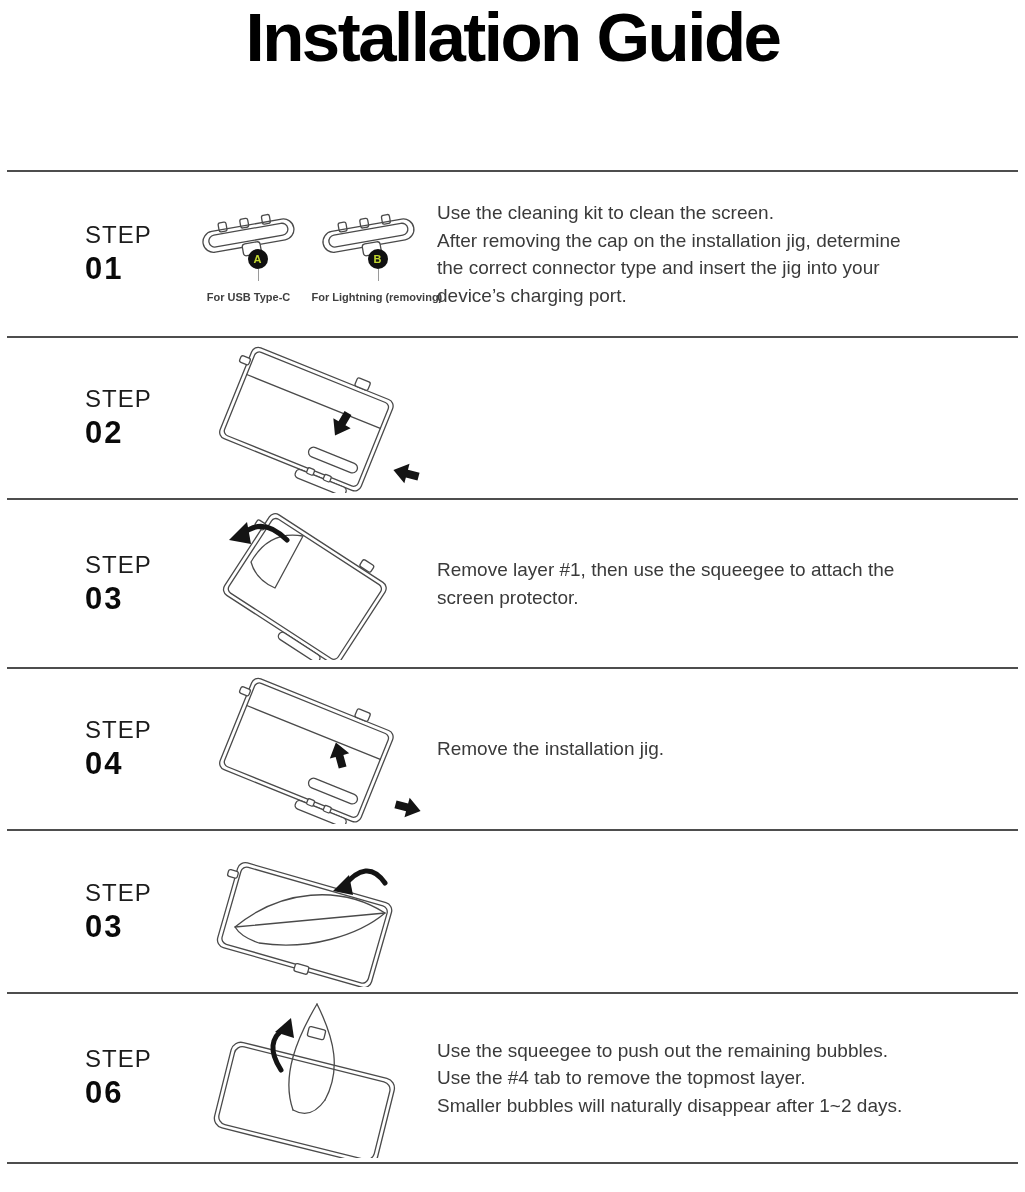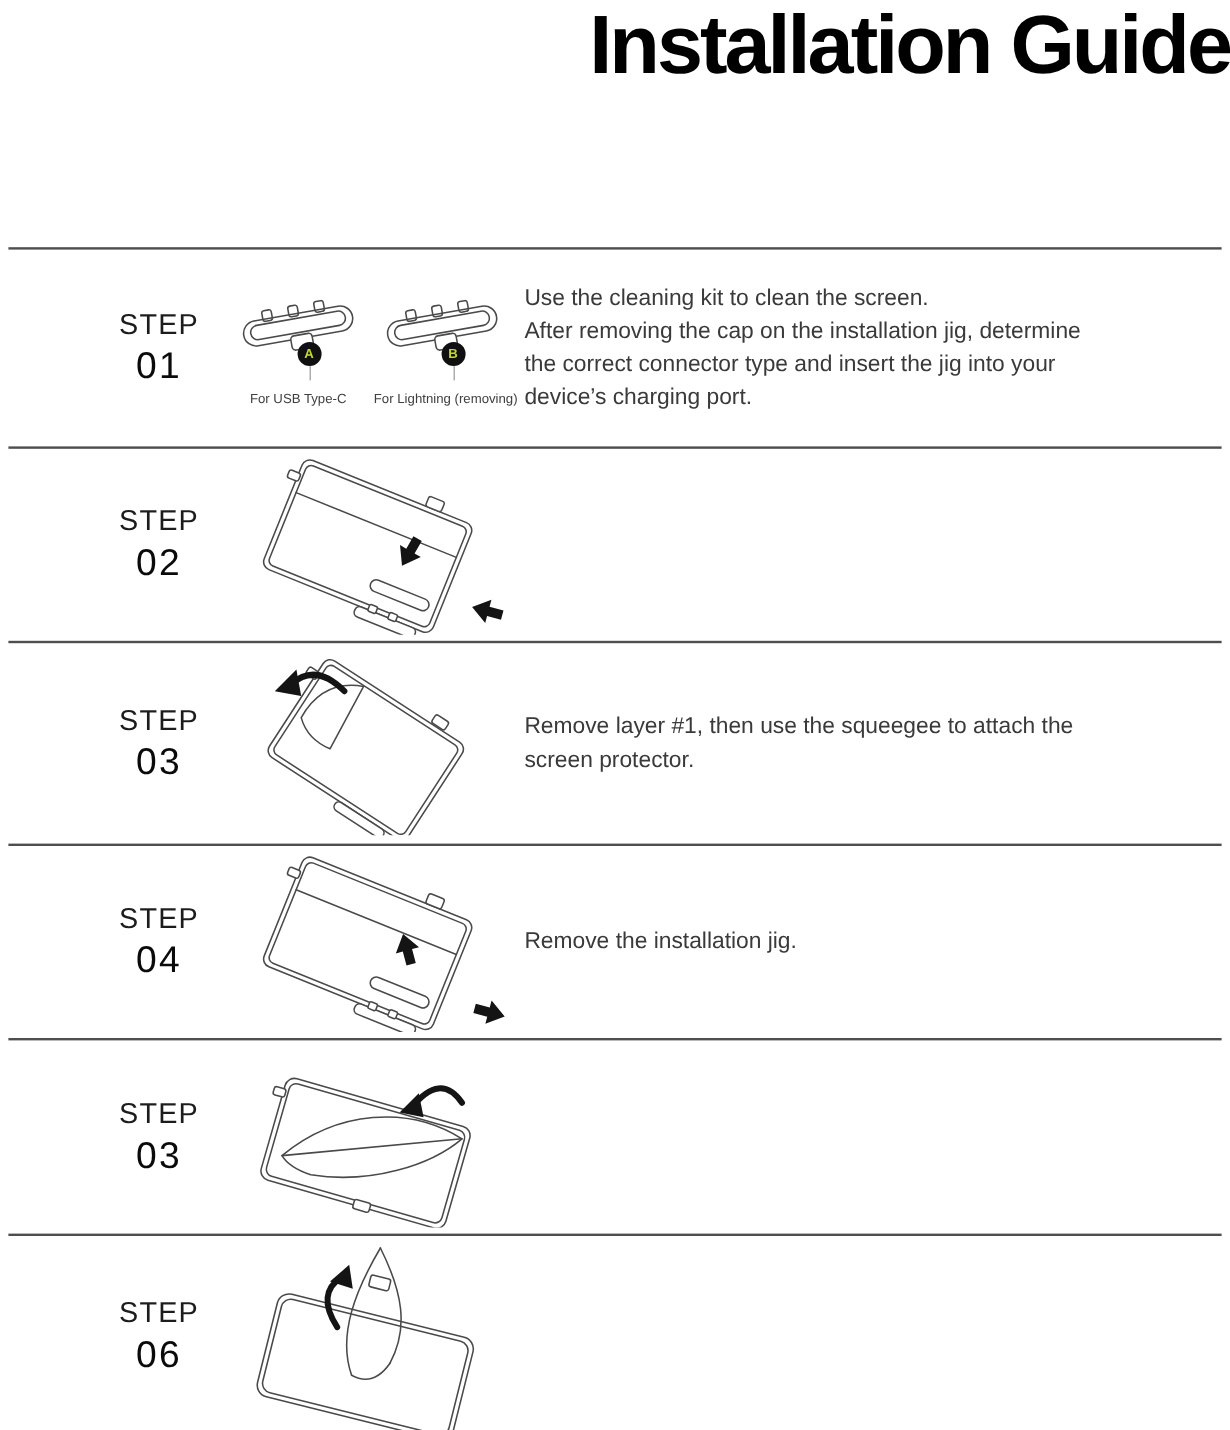--- a/index.html
+++ b/index.html
@@ -5,33 +5,33 @@
   * { box-sizing: border-box; }
   html, body { margin: 0; padding: 0; }
   body {
     width: 1025px; height: 1192px;
     background: #ffffff;
     font-family: "Liberation Sans", sans-serif;
     color: #222;
   }
   .page { width: 1025px; height: 1192px; overflow: hidden; }
 
-  .title-wrap { height: 206px; padding-top: 2px; text-align: right; }
+  .title-wrap { height: 170px; padding-top: 2px; text-align: center; }
   .page-title {
     font-size: 69px; font-weight: 800; color: #000;
     letter-spacing: -2.5px; line-height: 1.05;
   }
 
   .rows { margin: 0 7px; }
   .step-row { display: flex; align-items: center; border-top: 2px solid #4e4e4e; }
   .step-row.last { border-bottom: 2px solid #4e4e4e; }
 
-  .col-label { width: 173px; padding-left: 78px; flex: none; text-align: center; }
+  .col-label { width: 173px; padding-left: 78px; flex: none; }
   .step-word { font-size: 24px; letter-spacing: 1px; color: #1c1c1c; }
-  .step-num  { font-size: 31px; font-weight: 400; color: #0a0a0a; letter-spacing: 2px; margin-top: 2px; }
+  .step-num  { font-size: 31px; font-weight: 700; color: #0a0a0a; letter-spacing: 2px; margin-top: 2px; }
 
   .col-illus { width: 257px; flex: none; display: flex; justify-content: center; align-items: center; }
   .col-desc  {
     flex: 1; padding-right: 40px;
     font-size: 19px; line-height: 27.5px; color: #3a3a3a;
     white-space: pre-line;
   }
 
   
   .jig-pair { display: flex; gap: 6px; align-items: flex-start; }
@@ -39,21 +39,21 @@
   .jig-fig svg { display: block; margin: 0 auto; }
   .badge {
     position: absolute; width: 20px; height: 20px; border-radius: 50%;
     background: #101010; color: #c3d82e;
     font-size: 11px; font-weight: 700;
     display: flex; align-items: center; justify-content: center;
   }
   .leader { position: absolute; width: 1px; height: 12px; background: #9a9a9a; }
   .jig-caption {
     position: absolute; bottom: 0; left: 0; right: 0; text-align: center;
-    font-size: 11px; color: #3f3f3f; white-space: nowrap;
+    font-size: 11px; color: #3f3f3f; white-space: nowrap; font-weight: bold;
   }
 
   .line-art { stroke: #4a4a4a; stroke-width: 1.3; fill: none; stroke-linecap: round; stroke-linejoin: round; }
   .fill-art { stroke: #4a4a4a; stroke-width: 1.3; fill: #ffffff; stroke-linejoin: round; }
   .arrow    { fill: #141414; stroke: none; }
   .arrow-stroke { stroke: #141414; stroke-width: 5; fill: none; stroke-linecap: round; }
 </style>
 </head>
 <body>
 
@@ -218,16 +218,19 @@
             <rect x="38" y="66" width="160" height="80" rx="8"></rect>
           </g>
           <path class="line-art" d="M128,6 C108,40 92,78 104,112"></path>
           <path class="line-art" d="M128,6 C146,42 152,72 136,102"></path>
           <path class="line-art" d="M104,112 Q122,122 136,102"></path>
           <rect class="fill-art" x="119" y="30" width="17" height="10" rx="2" transform="rotate(14 127 35)"></rect>
           <path class="arrow-stroke" d="M92,72 Q74,44 96,30"></path>
           <polygon class="arrow" points="86,34 102,20 105,40"></polygon>
         </svg>
       </div>
+      <div class="col-desc">Use the squeegee to push out the remaining bubbles.
+Use the #4 tab to remove the topmost layer.
+Smaller bubbles will naturally disappear after 1~2 days.</div>
     </div>
 
   </div>
 </div>
 
 </body></html>

